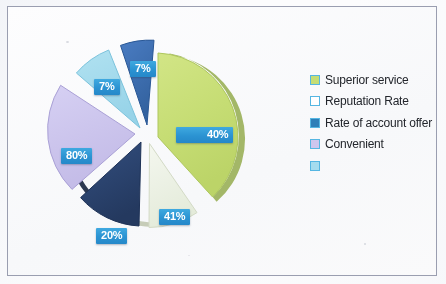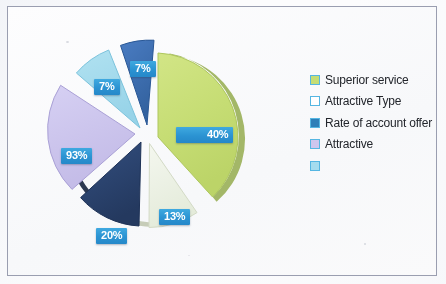--- a/index.html
+++ b/index.html
@@ -152,52 +152,52 @@
 
           <path d="M 111.0 96.0
                    L 84.5 16.4
                    A 84 84 0 0 1 118.0 11.2
                    Z" fill="url(#gOthers)" stroke="#2a5896" stroke-width="1"></path>
         </svg>
       </div>
 
       <div class="pct-badge" style="left:168px;top:120px;padding-left:31px;">40%</div>
 
-      <div class="pct-badge" style="left:151px;top:202px;">13%</div>
+      <div class="pct-badge" style="left:151px;top:202px;">41%</div>
 
       <div class="pct-badge" style="left:88px;top:221px;">20%</div>
 
-      <div class="pct-badge" style="left:53px;top:141px;">93%</div>
+      <div class="pct-badge" style="left:53px;top:141px;">80%</div>
 
       <div class="pct-badge" style="left:86px;top:72px;">7%</div>
 
       <div class="pct-badge" style="left:122px;top:54px;">7%</div>
 
     </div>
 
     <div id="legend">
 
       <div class="legend-row">
         <span class="legend-swatch" style="background:#c5dd74;"></span>
         <span class="legend-label">Superior service</span>
       </div>
 
       <div class="legend-row">
         <span class="legend-swatch" style="background:#ffffff;"></span>
-        <span class="legend-label">Attractive Type</span>
+        <span class="legend-label">Reputation Rate</span>
       </div>
 
       <div class="legend-row">
         <span class="legend-swatch" style="background:#2e7fb8;"></span>
         <span class="legend-label">Rate of account offer</span>
       </div>
 
       <div class="legend-row">
         <span class="legend-swatch" style="background:#cdc6ee;"></span>
-        <span class="legend-label">Attractive</span>
+        <span class="legend-label">Convenient</span>
       </div>
 
       <div class="legend-row">
         <span class="legend-swatch" style="background:#a5dcee;"></span>
       </div>
 
 
     </div>
 
   </div>

